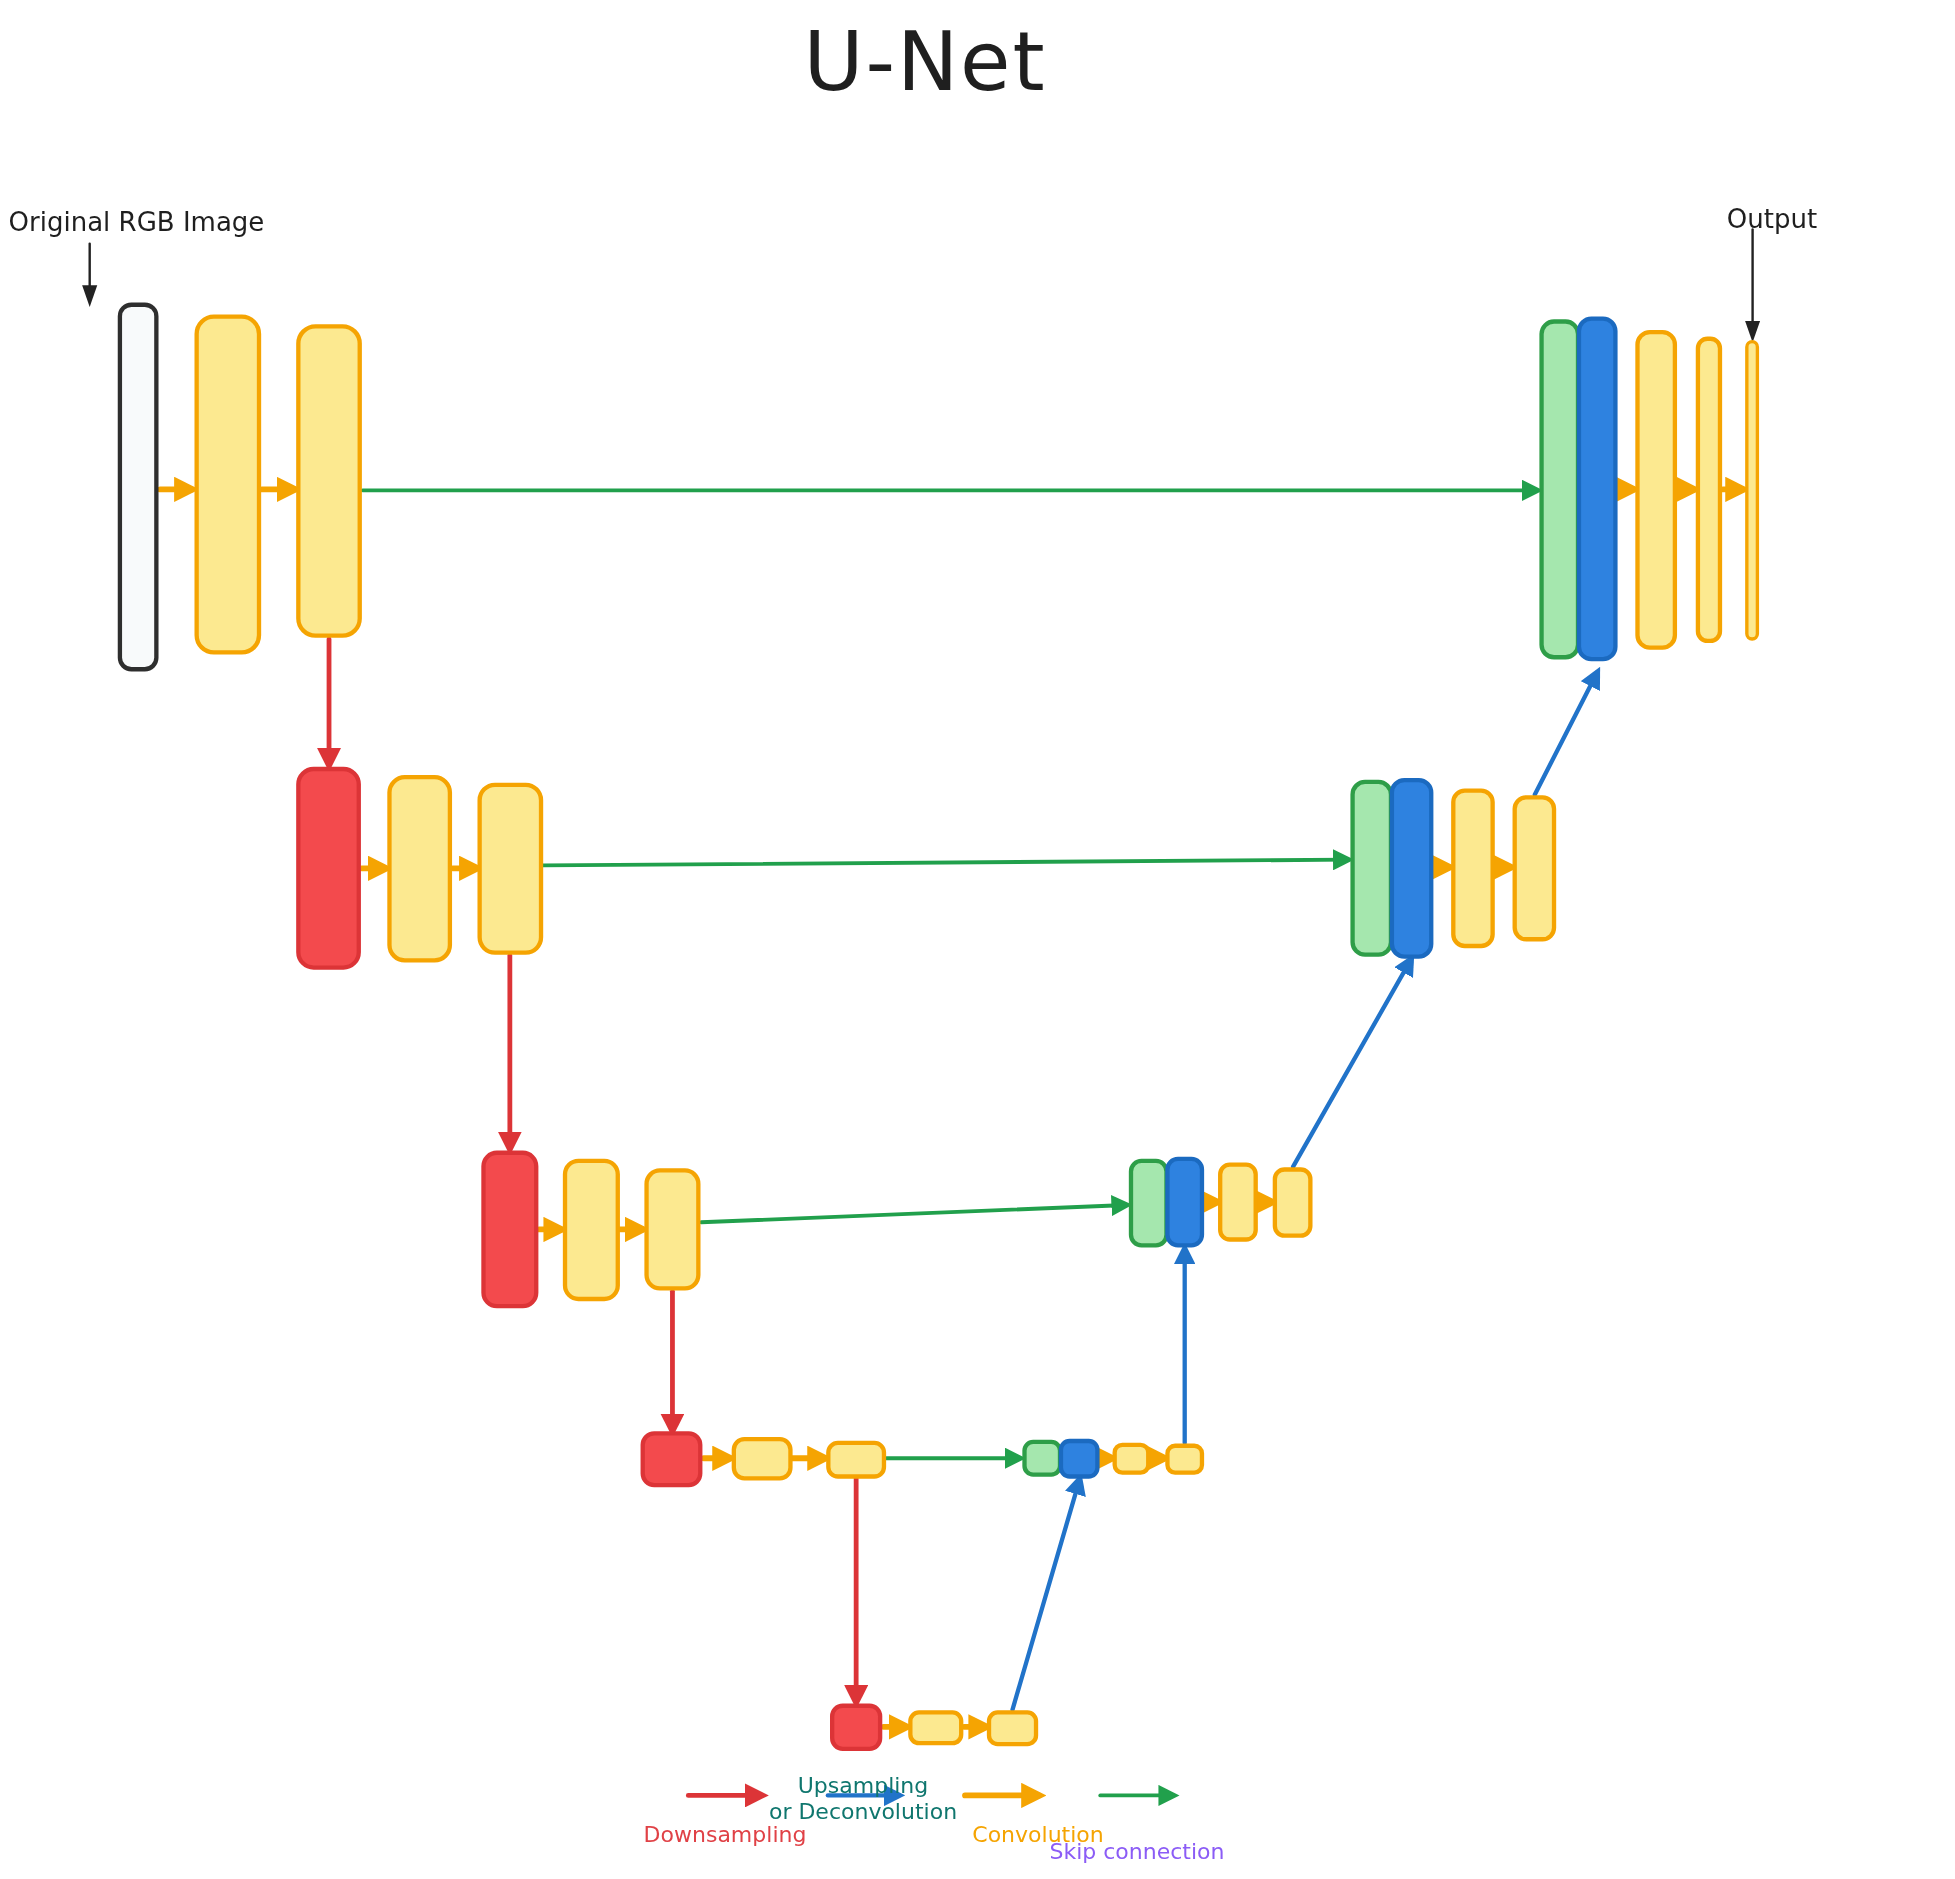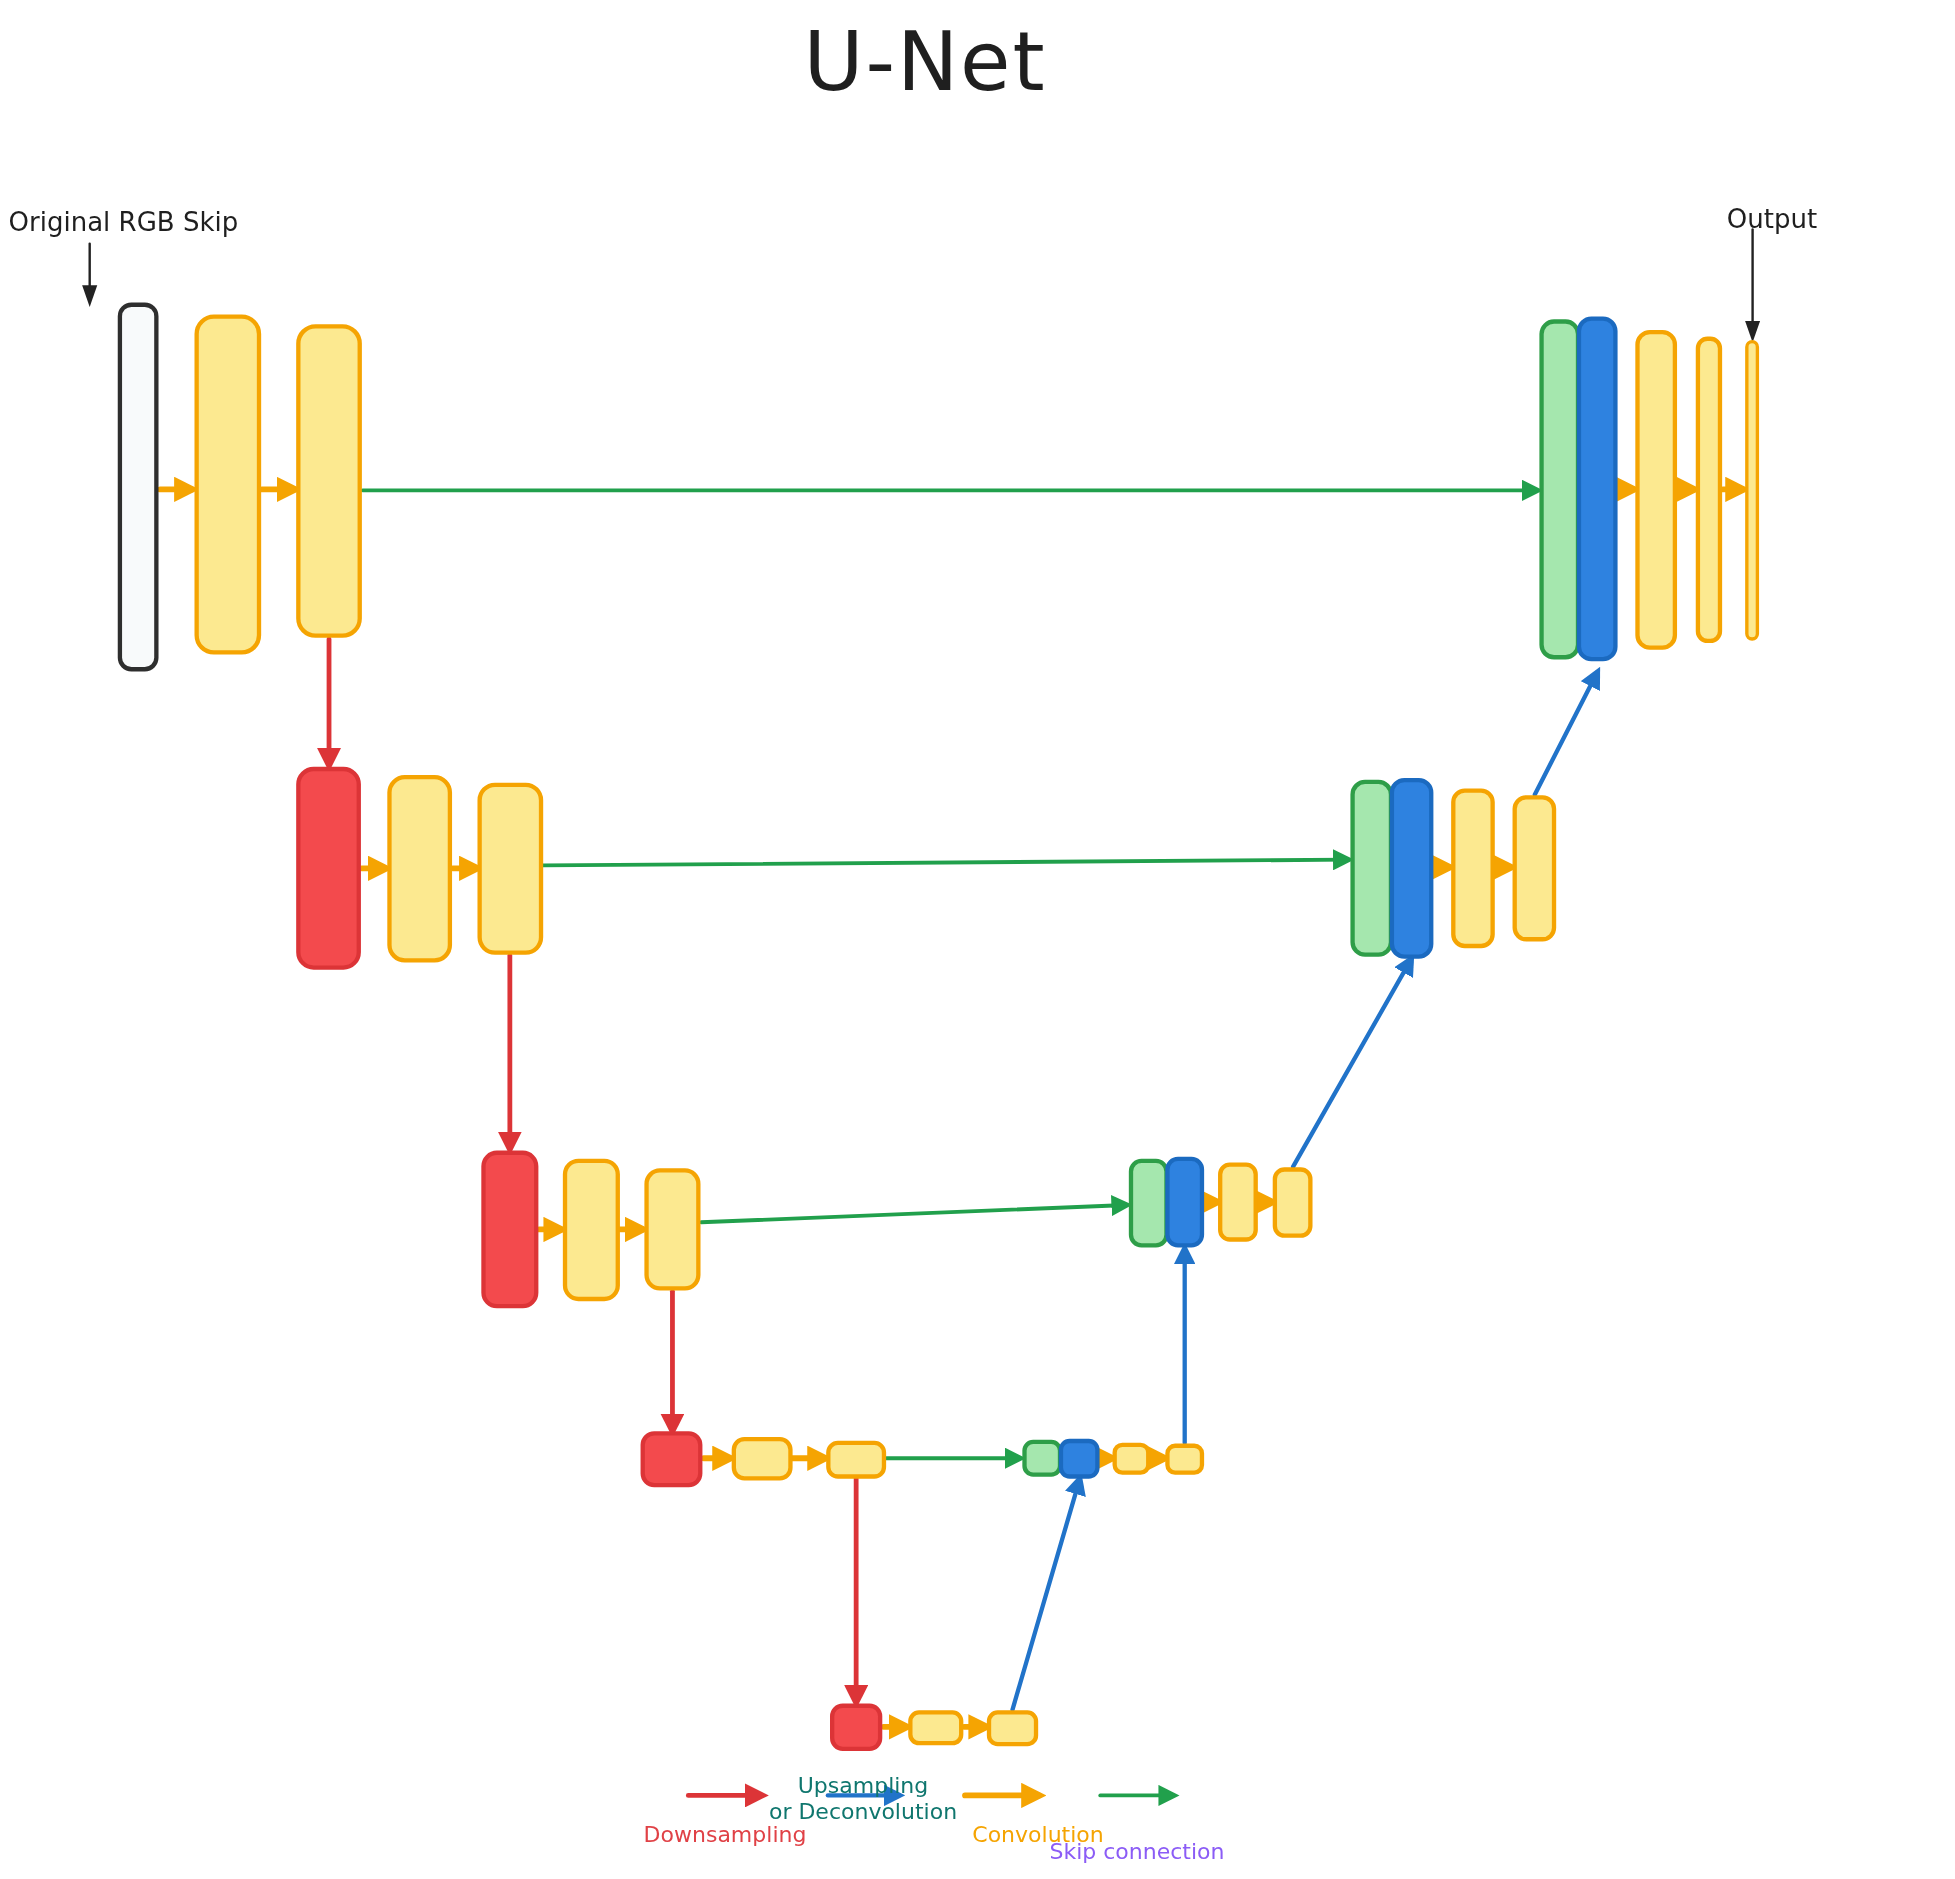--- a/index.html
+++ b/index.html
@@ -126,21 +126,21 @@
         <rect x="2324" y="3012" width="70" height="58" rx="16" ry="16" fill="#FCE990" stroke="#F5A402" stroke-width="9"></rect>
         <rect x="2434" y="3014" width="72" height="56" rx="16" ry="16" fill="#FCE990" stroke="#F5A402" stroke-width="9"></rect>
         <rect x="1735" y="3556" width="100" height="90" rx="22" ry="22" fill="#F34A4D" stroke="#DC3437" stroke-width="9"></rect>
         <rect x="1898" y="3570" width="106" height="64" rx="18" ry="18" fill="#FCE990" stroke="#F5A402" stroke-width="9"></rect>
         <rect x="2062" y="3570" width="98" height="66" rx="18" ry="18" fill="#FCE990" stroke="#F5A402" stroke-width="9"></rect>
       </g>
   </svg>
 
   <div class="lbl title" style="left:925px;top:14.4px;">U-Net</div>
 
-  <div class="lbl io-label" style="left:8.6px;top:207px;">Original RGB Skip</div>
+  <div class="lbl io-label" style="left:8.6px;top:207px;">Original RGB Image</div>
 
   <div class="lbl io-label centered" style="left:1752px;top:204px;margin-left:20px;">Output</div>
 
   <div id="legend-layer">
       <div class="legend-label" style="left: 725px; top: 1822px; color: rgb(224, 65, 70);">
         <div>Downsampling</div>
       </div>
       <div class="legend-label" style="left: 863px; top: 1773px; color: #0f766e;">
         <div>Upsampling</div>
         <div>or Deconvolution</div>

